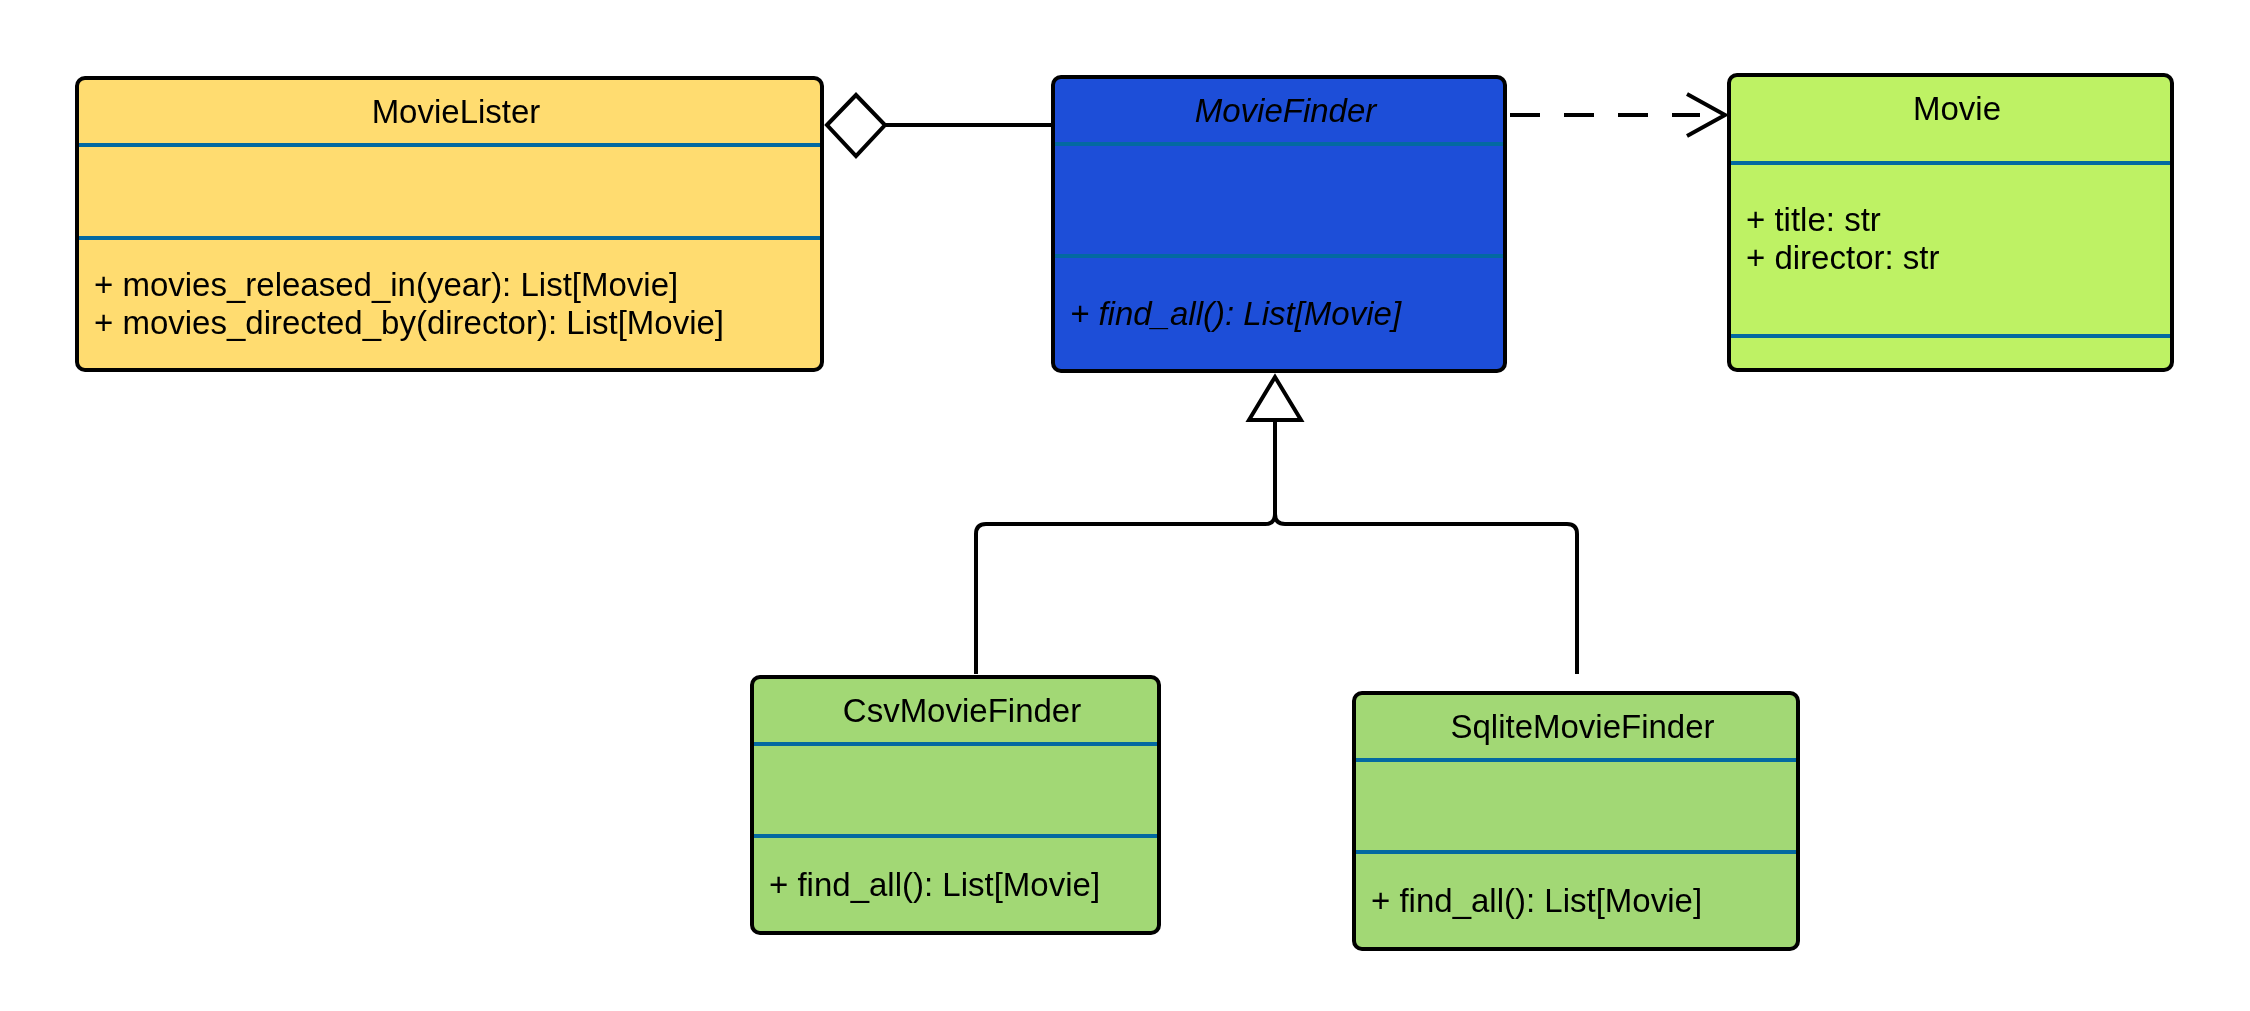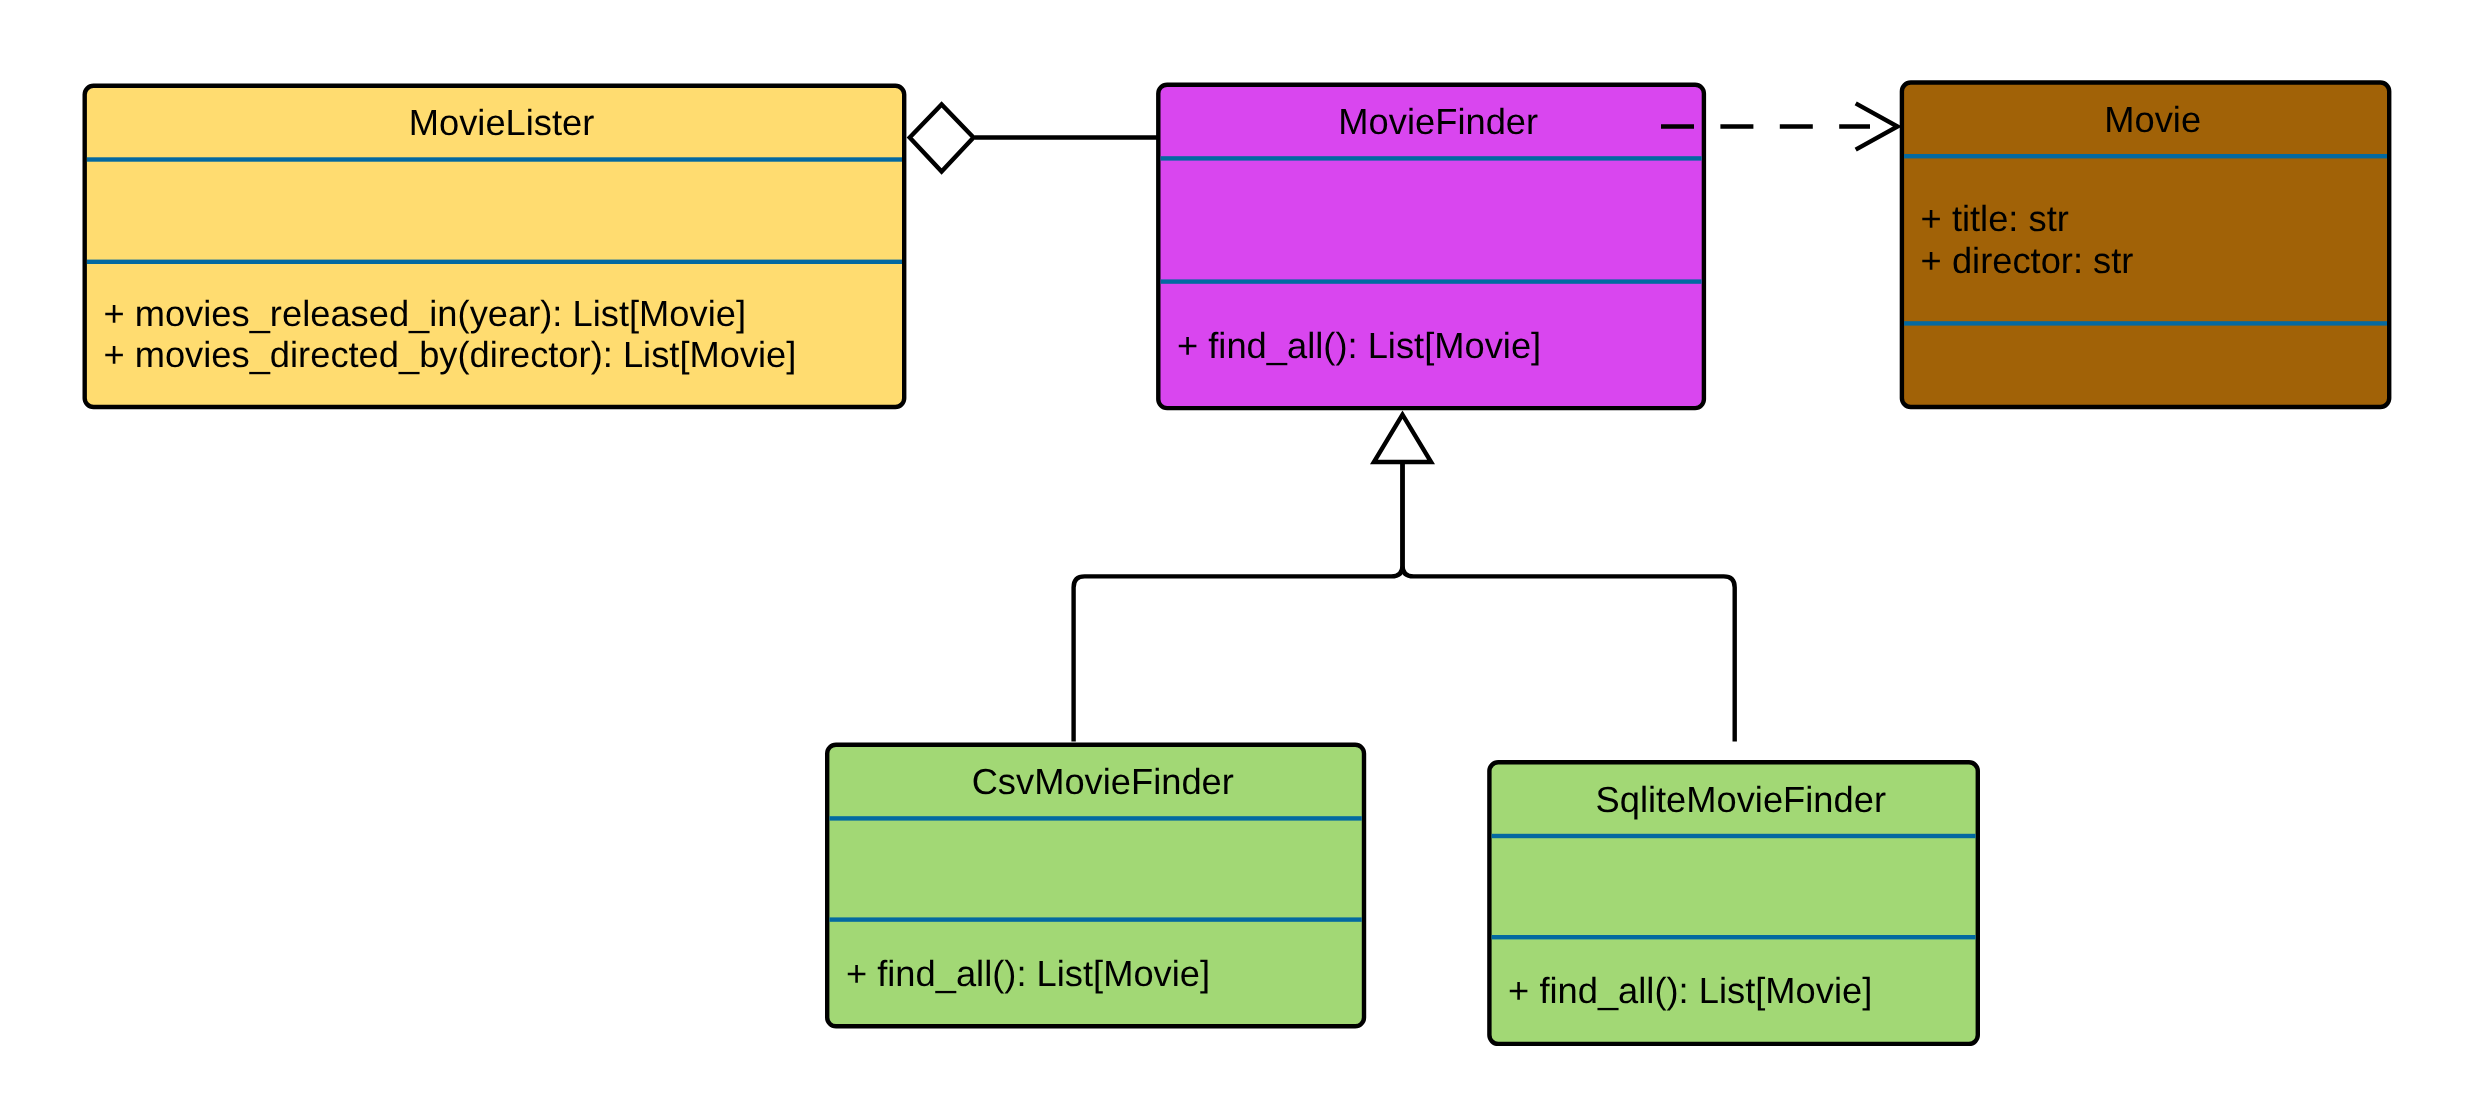--- a/index.html
+++ b/index.html
@@ -74,38 +74,38 @@
 
   <div class="uml-class" style="left: 75px; top: 76px; width: 749px; height: 296px; background-color: rgb(255, 220, 112);">
     <div class="uml-title" style="height:63px">MovieLister</div>
     <div class="uml-section" style="height:93px"></div>
     <div class="uml-section grow">
       <div class="uml-member">+ movies_released_in(year): List[Movie]</div>
       <div class="uml-member">+ movies_directed_by(director): List[Movie]</div>
     </div>
   </div>
 
-  <div class="uml-class" style="left: 1051px; top: 75px; width: 500px; height: 298px; background-color: #d946ef;">
+  <div class="uml-class" style="left: 1051px; top: 75px; width: 456px; height: 298px; background-color: #1d4ed8; font-style: italic;">
     <div class="uml-title" style="height:63px">MovieFinder</div>
     <div class="uml-section" style="height:112px"></div>
     <div class="uml-section grow">
       <div class="uml-member">+ find_all(): List[Movie]</div>
     </div>
   </div>
 
-  <div class="uml-class" style="left: 1727px; top: 73px; width: 447px; height: 299px; background-color: #a16207;">
+  <div class="uml-class" style="left: 1727px; top: 73px; width: 447px; height: 299px; background-color: #bef264; gap: 21px;">
     <div class="uml-title" style="height:63px">Movie</div>
     <div class="uml-section" style="height:152px">
       <div class="uml-member">+ title: str</div>
       <div class="uml-member">+ director: str</div>
     </div>
     <div class="uml-section grow"></div>
   </div>
 
-  <div class="uml-class" style="left: 750px; top: 675px; width: 492px; height: 260px; background-color: rgb(162, 216, 117);">
+  <div class="uml-class" style="left: 750px; top: 675px; width: 411px; height: 260px; background-color: rgb(162, 216, 117);">
     <div class="uml-title" style="height:63px">CsvMovieFinder</div>
     <div class="uml-section" style="height:92px"></div>
     <div class="uml-section grow">
       <div class="uml-member">+ find_all(): List[Movie]</div>
     </div>
   </div>
 
   <div class="uml-class" style="left: 1352px; top: 691px; width: 448px; height: 260px; background-color: rgb(162, 216, 117);">
     <div class="uml-title" style="height:63px">SqliteMovieFinder</div>
     <div class="uml-section" style="height:92px"></div>

